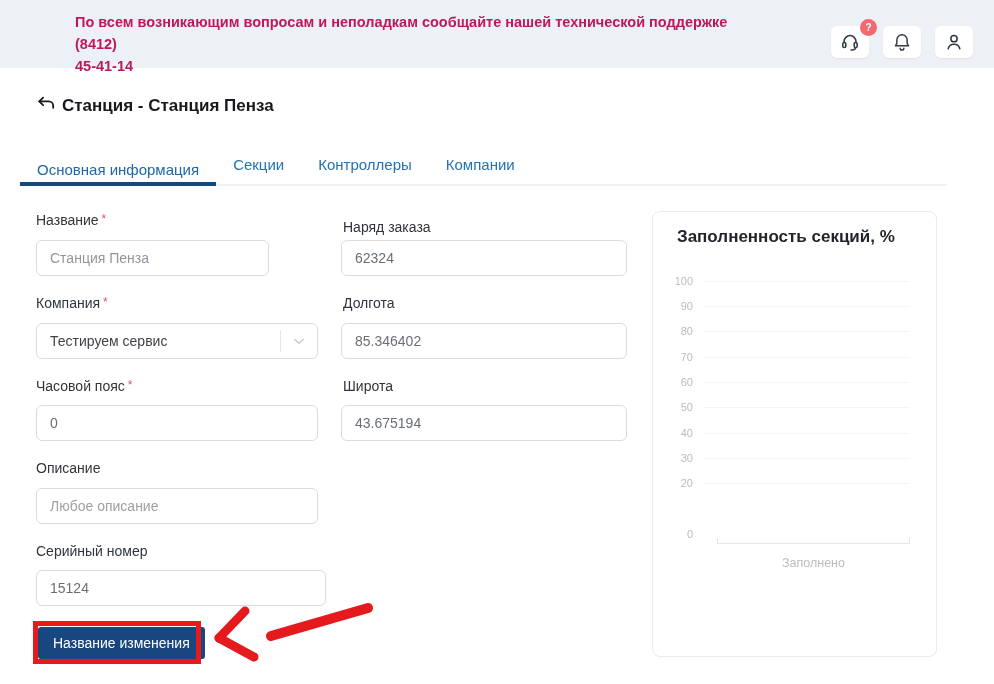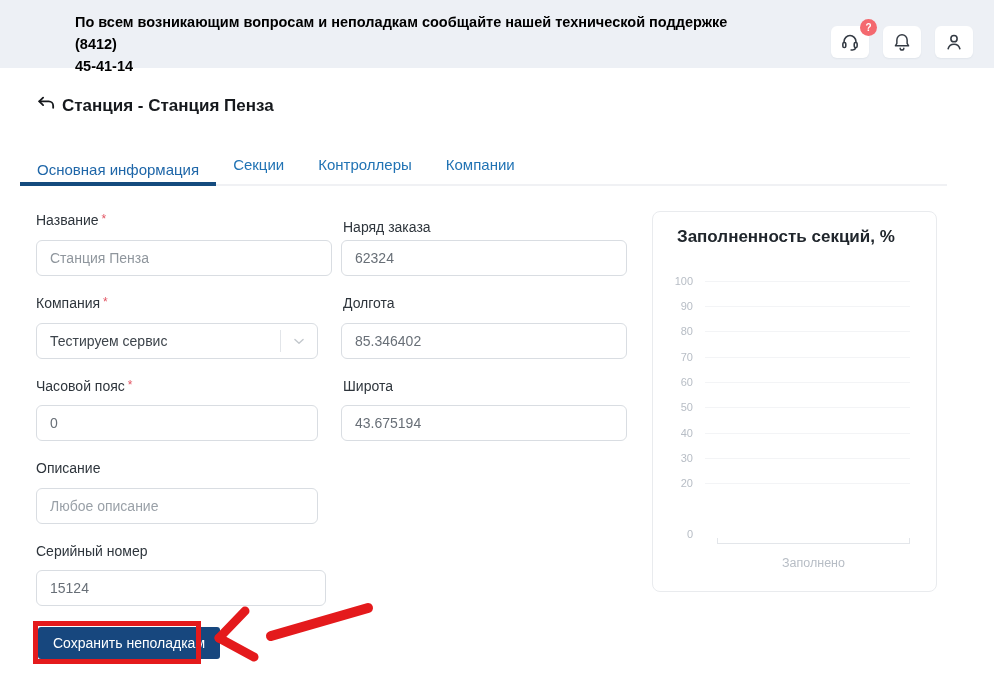--- a/index.html
+++ b/index.html
@@ -4,21 +4,21 @@
 <style>
   * { margin:0; padding:0; box-sizing:border-box; }
   html,body { background:#fff; }
   .screen {
     position:relative; width:994px; height:684px; background:#ffffff;
     font-family:"Liberation Sans","DejaVu Sans",sans-serif; overflow:hidden;
   }
   
   .banner { position:absolute; left:0; top:0; width:994px; height:68px; background:#edf0f5; }
   .banner-text { position:absolute; left:75px; top:11px; width:690px;
-    font-size:14.5px; font-weight:bold; color:#000000; line-height:22px; }
+    font-size:14.5px; font-weight:bold; color:#be185d; line-height:22px; }
   .hdr-actions { position:absolute; top:26px; right:21px; display:flex; gap:14px; }
   .icon-btn { position:relative; width:38px; height:32px; background:#ffffff; border:none;
     border-radius:6px; display:flex; align-items:center; justify-content:center;
     box-shadow:0 1px 2px rgba(40,60,90,.06); cursor:pointer; }
   .icon-btn svg { display:block; }
   .badge { position:absolute; top:-7px; right:-8px; width:17px; height:17px; border-radius:50%;
     background:#f4696f; color:#fff; font-size:10px; font-weight:bold;
     display:flex; align-items:center; justify-content:center; }
   
   .page-title-row { position:absolute; left:34px; top:93px; display:flex; align-items:center; gap:5px;justify-content:space-between; }
@@ -36,21 +36,21 @@
   .txt { position:absolute; height:36px; border:1px solid #d9dde2; border-radius:6px;
     background:#fff; padding:0 13px; font-family:inherit; font-size:14px; color:#686f77; outline:none; }
   .txt.dim { color:#8f969d; }
   .txt::placeholder { color:#9aa1a8; }
   .select { position:absolute; height:36px; border:1px solid #d9dde2; border-radius:6px;
     background:#fff; display:flex; align-items:center; padding:0 0 0 13px; cursor:pointer; }
   .select .sel-value { flex:1; font-size:14px; color:#3d444b; }
   .select .sel-divider { width:1px; height:22px; background:#e2e5e9; }
   .select .sel-caret { width:36px; display:flex; align-items:center; justify-content:center; }
   
-  .chart-card { position:absolute; left:652px; top:211px; width:285px; height:381px;
+  .chart-card { position:absolute; left:652px; top:211px; width:285px; height:446px;
     background:#fff; border:1px solid #e9ebee; border-radius:8px; }
   .chart-title { position:absolute; left:24px; top:15px; font-size:17px; font-weight:bold; color:#20262c; }
   .plot { position:absolute; left:12px; top:61px; right:26px; height:300px; }
   .tick-row { position:absolute; left:0; right:0; height:16px; display:flex; align-items:center; }
   .tick-lbl { width:40px; text-align:right; padding-right:12px; font-size:11px; color:#b7bdc5; }
   .tick-line { flex:1; height:1px; background:#f3f4f6; }
   .axis-base { position:absolute; left:52px; right:0; top:265px; height:6px;
     border-left:1px solid #e3e6ea; border-right:1px solid #e3e6ea; border-bottom:1px solid #e3e6ea; }
   .x-label { position:absolute; left:52px; right:0; top:283px; text-align:center;
     font-size:12.5px; color:#b7bdc5; }
@@ -118,21 +118,21 @@
   <div class="tabs">
     <button class="tab active">Основная информация</button>
     <button class="tab">Секции</button>
     <button class="tab">Контроллеры</button>
     <button class="tab">Компании</button>
   </div>
 
   <div class="f-label" style="left:36px; top:212px;">
     <span>Название</span><span class="req">*</span>
   </div>
-  <input class="txt dim" style="left: 36px; top: 240px; width: 296px;" value="Станция Пенза">
+  <input class="txt dim" style="left: 36px; top: 240px; width: 233px;" value="Станция Пенза">
 
   <div class="f-label" style="left:36px; top:295px;">
     <span>Компания</span><span class="req">*</span>
   </div>
   <div class="select" style="left:36px; top:323px; width:282px;">
     <span class="sel-value">Тестируем сервис</span>
     <span class="sel-divider"></span>
     <span class="sel-caret">
       <svg width="14" height="14" viewBox="0 0 24 24" fill="none" stroke="#c3c8cd" stroke-width="2.4" stroke-linecap="round" stroke-linejoin="round">
         <path d="M5 9.5 12 16l7-6.5"></path>
@@ -211,21 +211,21 @@
         </div>
       <div class="tick-row" style="top:253px;">
           <span class="tick-lbl">0</span>
           <span class="tick-line" style="background:transparent;"></span>
         </div>
       <div class="axis-base"></div>
       <div class="x-label">Заполнено</div>
     </div>
   </div>
 
-  <button class="save-btn">Сохранить неполадкам</button>
+  <button class="save-btn">Название изменения</button>
   <div class="anno-rect"></div>
   <svg class="anno-arrow" width="250" height="80" viewBox="0 0 250 80">
     <line x1="163" y1="13" x2="66" y2="41" stroke="#e41a1c" stroke-width="10" stroke-linecap="round"></line>
     <line x1="14" y1="43" x2="40" y2="16" stroke="#e41a1c" stroke-width="9" stroke-linecap="round"></line>
     <line x1="14" y1="43" x2="49" y2="62" stroke="#e41a1c" stroke-width="9" stroke-linecap="round"></line>
   </svg>
 
 </div>
 
 </body></html>

